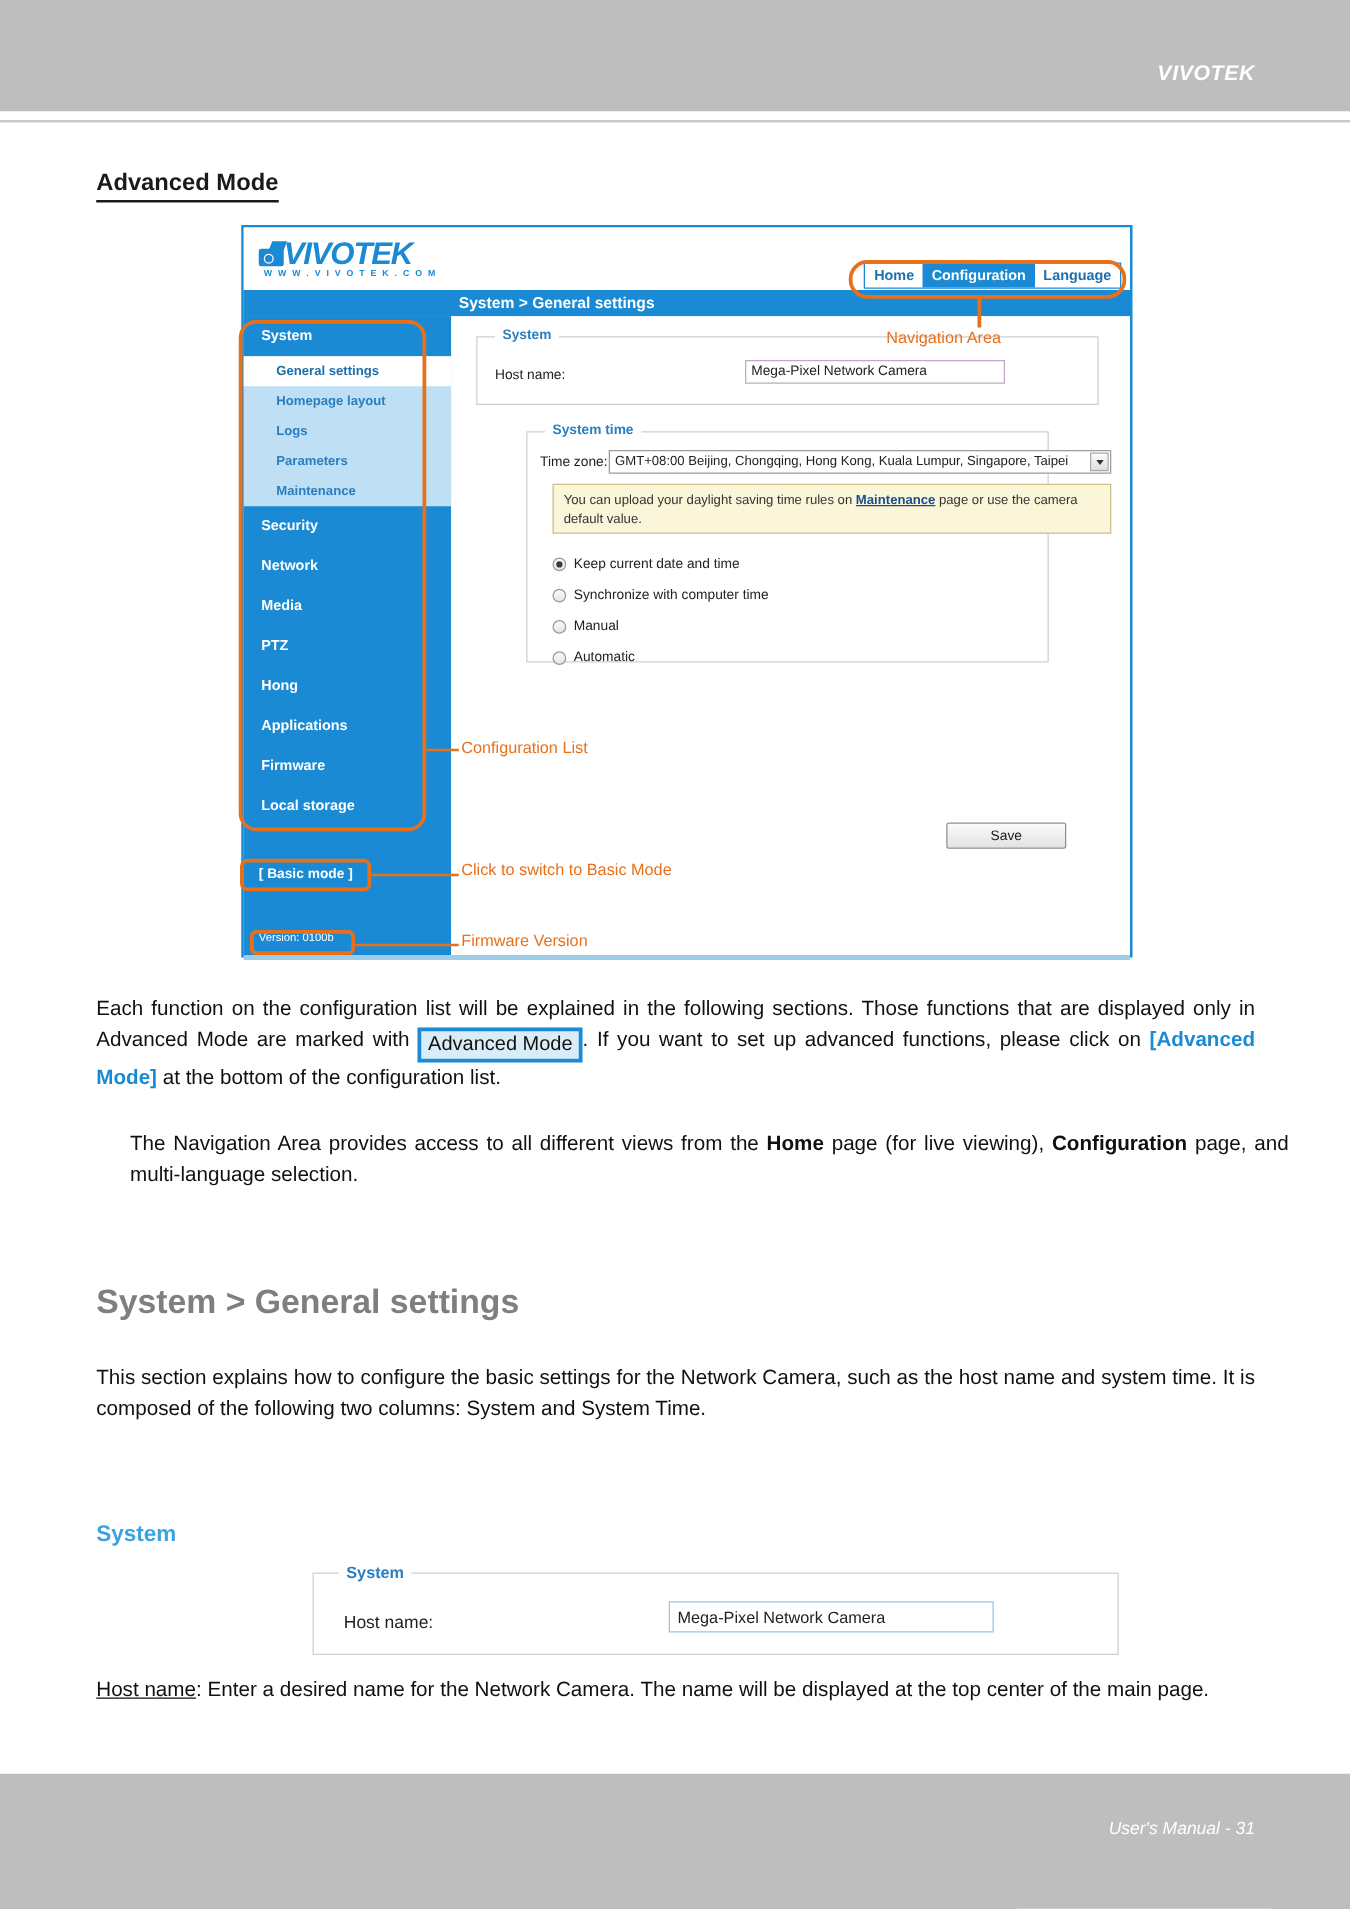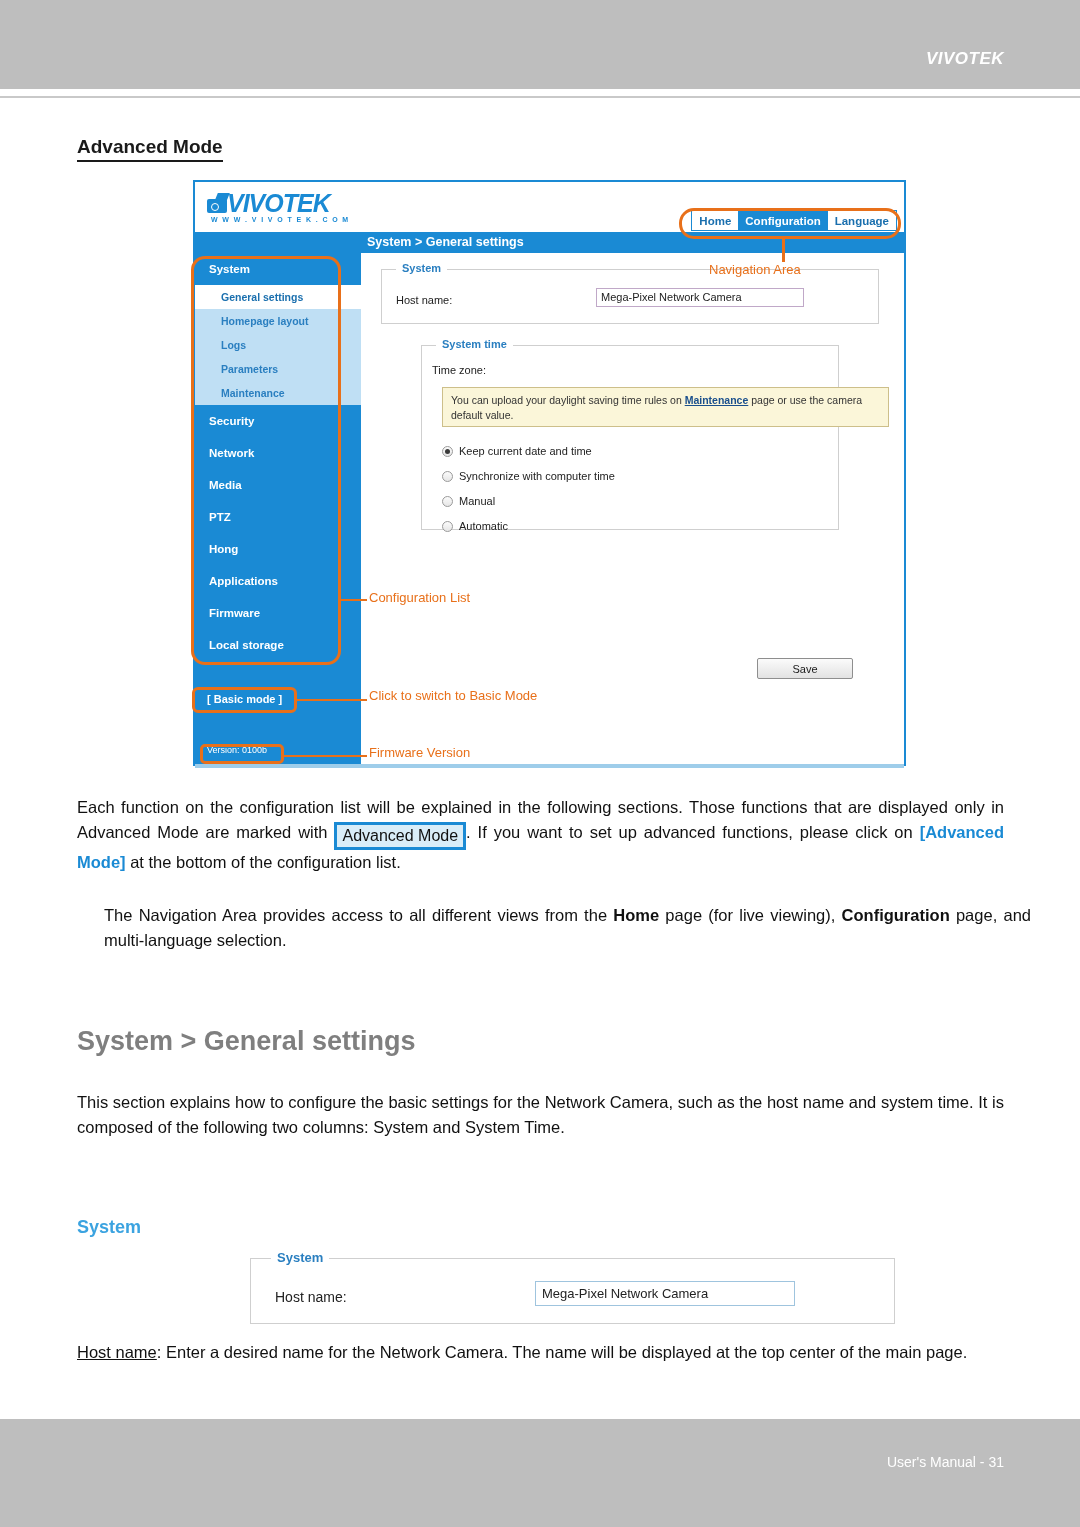--- a/index.html
+++ b/index.html
@@ -531,20 +531,21 @@
   
   .page-footer {
     position: absolute;
     left: 0; top: 1419px;
     width: 1080px; height: 108px;
     background: #bebebe;
   }
   .page-footer .fnote {
     position: absolute;
     right: 76px; top: 35px;
+    font-style: italic;
     font-size: 14px;
     color: #ffffff;
   }
 </style>
 </head>
 <body>
 
 <div class="page-header">
   <div class="brand">VIVOTEK</div>
 </div>
@@ -601,20 +602,26 @@
 
     <div class="fieldset fs-system">
       <div class="legend">System</div>
       <div class="lbl-hostname">Host name:</div>
       <div class="inp-hostname">Mega-Pixel Network Camera</div>
     </div>
 
     <div class="fieldset fs-systime">
       <div class="legend">System time</div>
       <div class="lbl-timezone">Time zone:</div>
+      <div class="sel-timezone">
+        <span>GMT+08:00 Beijing, Chongqing, Hong Kong, Kuala Lumpur, Singapore, Taipei</span>
+        <span class="arrow">
+            <i></i>
+          </span>
+      </div>
       <div class="note-box">
         <span>You can upload your daylight saving time rules on </span><a href="#">Maintenance</a><span> page or use the camera default value.</span>
       </div>
 
       <div class="radio-row" style="top:99px;">
         <span class="radio checked"></span>
         <span>Keep current date and time</span>
       </div>
       <div class="radio-row" style="top:124px;">
         <span class="radio"></span>

